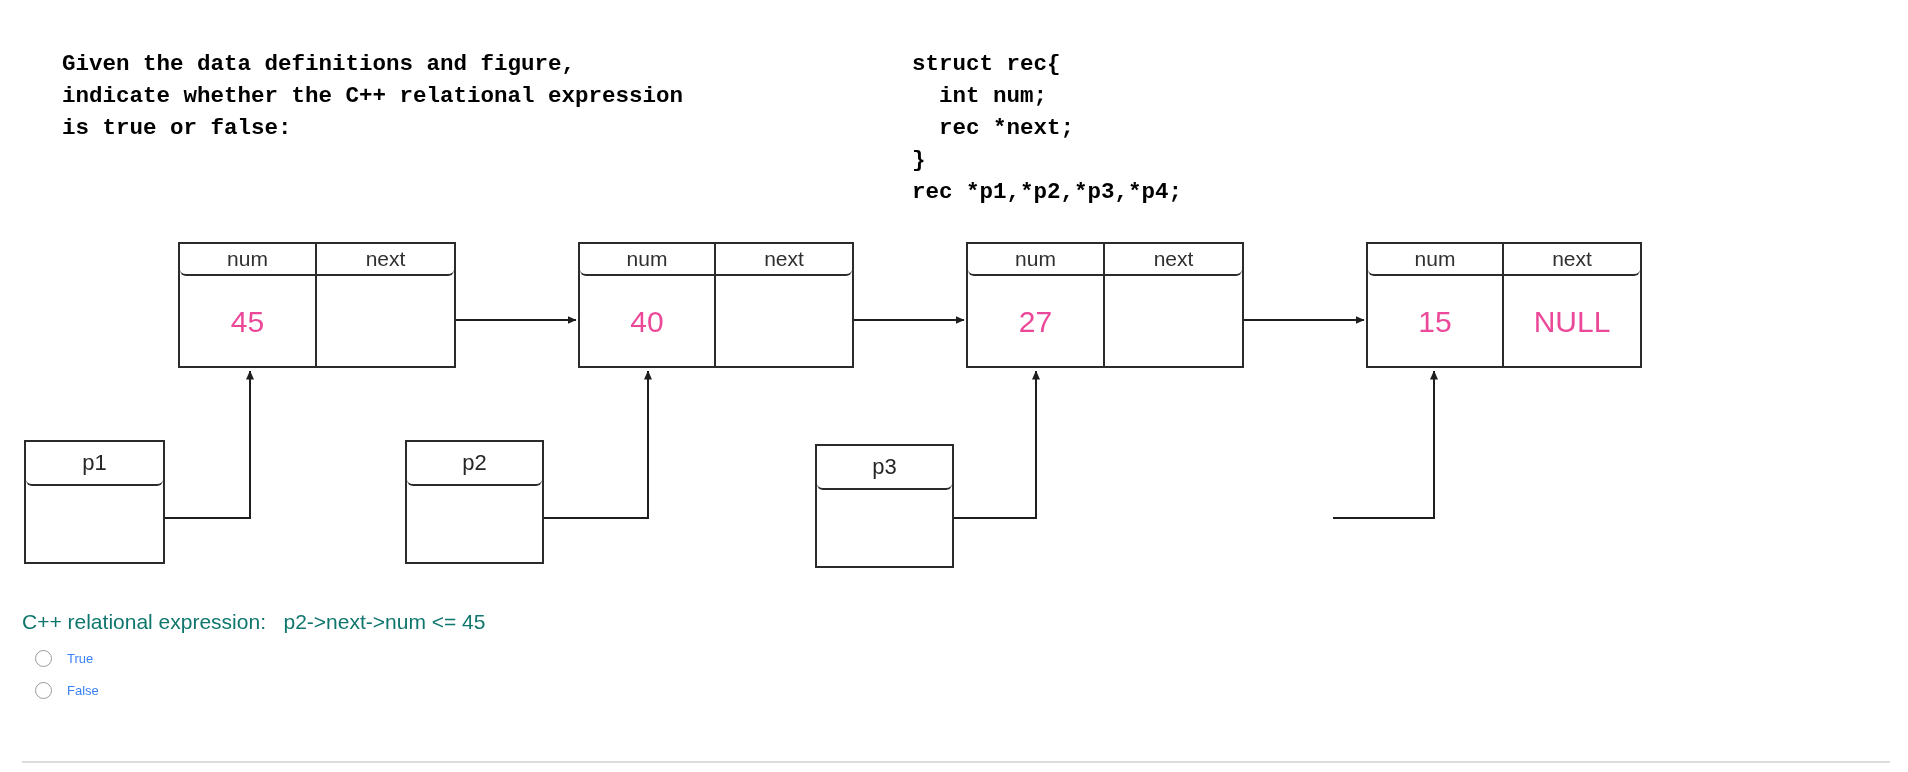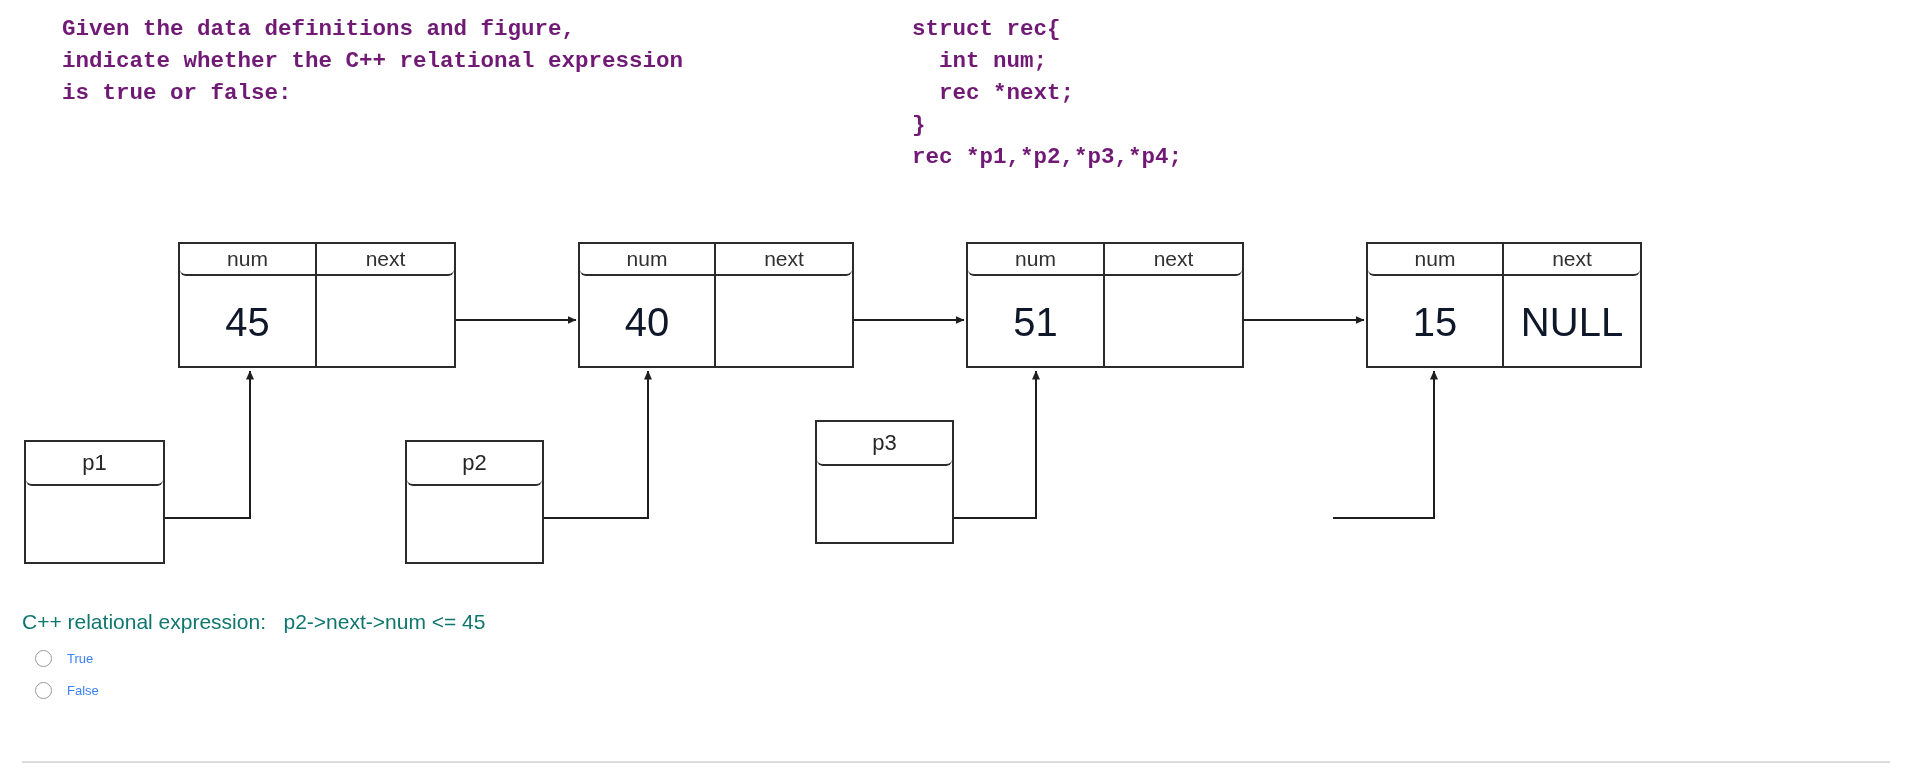--- a/index.html
+++ b/index.html
@@ -17,22 +17,23 @@
     color: #1a1a1a;
   }
 
   
   .mono-block {
     position: absolute;
     font-family: "Liberation Mono", "DejaVu Sans Mono", monospace;
     font-weight: bold;
     font-size: 22.5px;
     line-height: 32px;
-    color: #701a75;
+    color: #000000;
     white-space: pre;
+    margin-top: 35px;
   }
   #prompt-text { left: 62px; top: 13px; }
   #struct-code { left: 912px; top: 13px; }
 
   
   #figure-area {
     position: absolute;
     left: 0; top: 0;
     width: 1908px; height: 640px;
   }
@@ -63,21 +64,21 @@
   .cell {
     flex: 1 1 50%;
     display: flex;
     align-items: center;
     justify-content: center;
     box-sizing: border-box;
     font-size: 21px;
     color: #303030;
   }
   .cell.num-col { border-right: 2px solid #2b2b2b; }
-  .node-body .cell { font-size: 40px; color: #0f172a; }
+  .node-body .cell { font-size: 30px; color: #ec4899; }
 
   .ptr-head {
     align-items: center;
     justify-content: center;
     font-size: 22px;
     color: #262626;
     height: 44px;
   }
   .ptr-body {
     height: 88px;
@@ -184,21 +185,21 @@
       <span class="cell"></span>
     </div>
   </div>
 
   <div class="node-box" style="left:966px; top:242px; width:278px; height:126px;">
     <div class="node-head">
       <span class="cell num-col">num</span>
       <span class="cell">next</span>
     </div>
     <div class="node-body">
-      <span class="cell num-col">51</span>
+      <span class="cell num-col">27</span>
       <span class="cell"></span>
     </div>
   </div>
 
   <div class="node-box" style="left:1366px; top:242px; width:276px; height:126px;">
     <div class="node-head">
       <span class="cell num-col">num</span>
       <span class="cell">next</span>
     </div>
     <div class="node-body">
@@ -210,21 +211,21 @@
   <div class="ptr-box" style="left:24px; top:440px; width:141px; height:124px;">
     <div class="ptr-head">p1</div>
     <div class="ptr-body"></div>
   </div>
 
   <div class="ptr-box" style="left:405px; top:440px; width:139px; height:124px;">
     <div class="ptr-head">p2</div>
     <div class="ptr-body"></div>
   </div>
 
-  <div class="ptr-box" style="left:815px; top:420px; width:139px; height:124px;">
+  <div class="ptr-box" style="left:815px; top:444px; width:139px; height:124px;">
     <div class="ptr-head">p3</div>
     <div class="ptr-body"></div>
   </div>
 
 
 </div>
 
 <div id="question-section">
   <div id="expression-line">C++ relational expression:   p2-&gt;next-&gt;num &lt;= 45</div>
 

